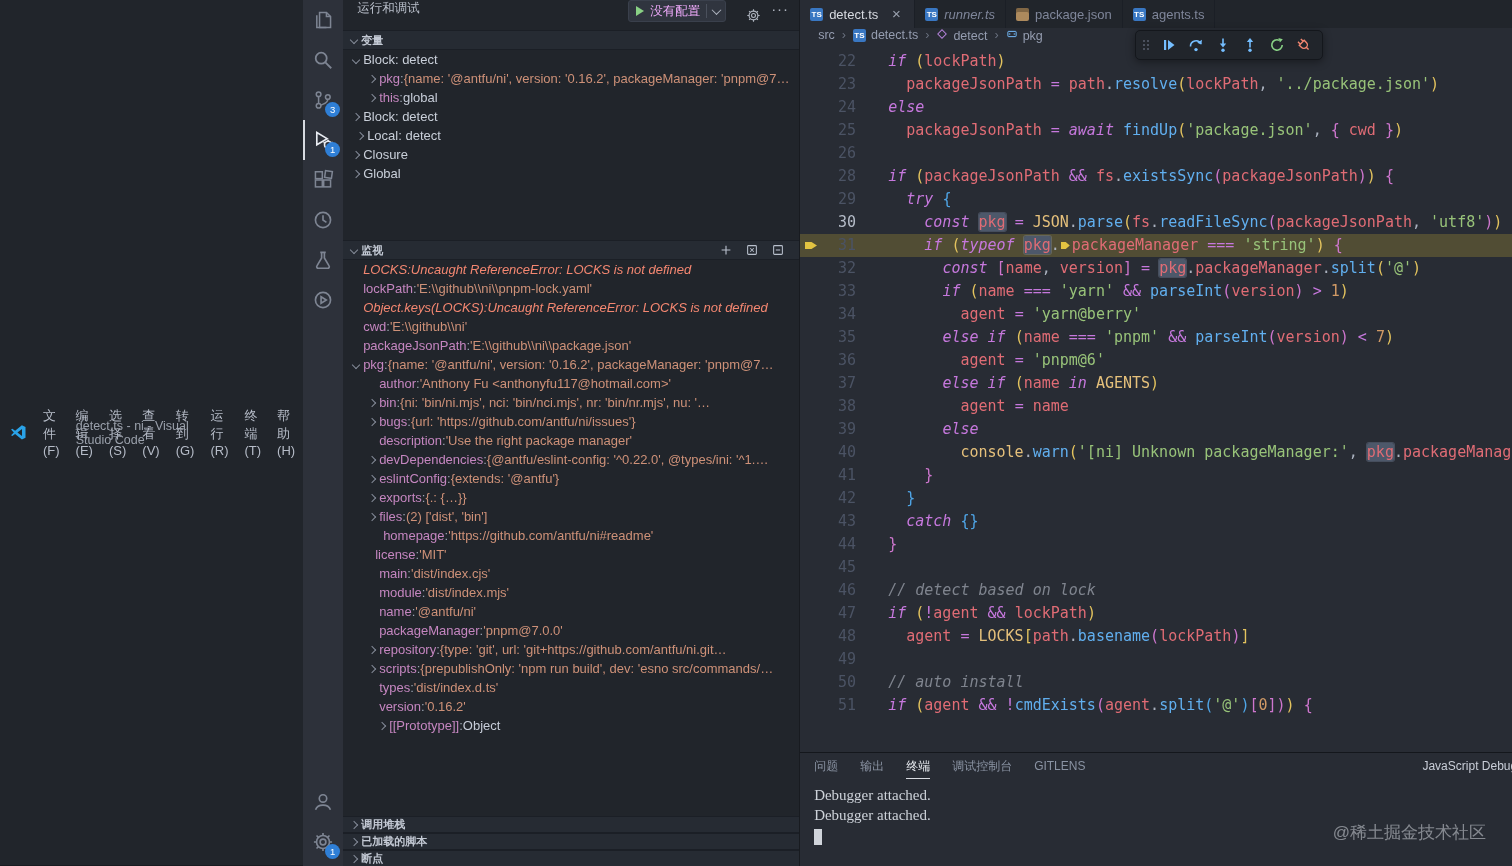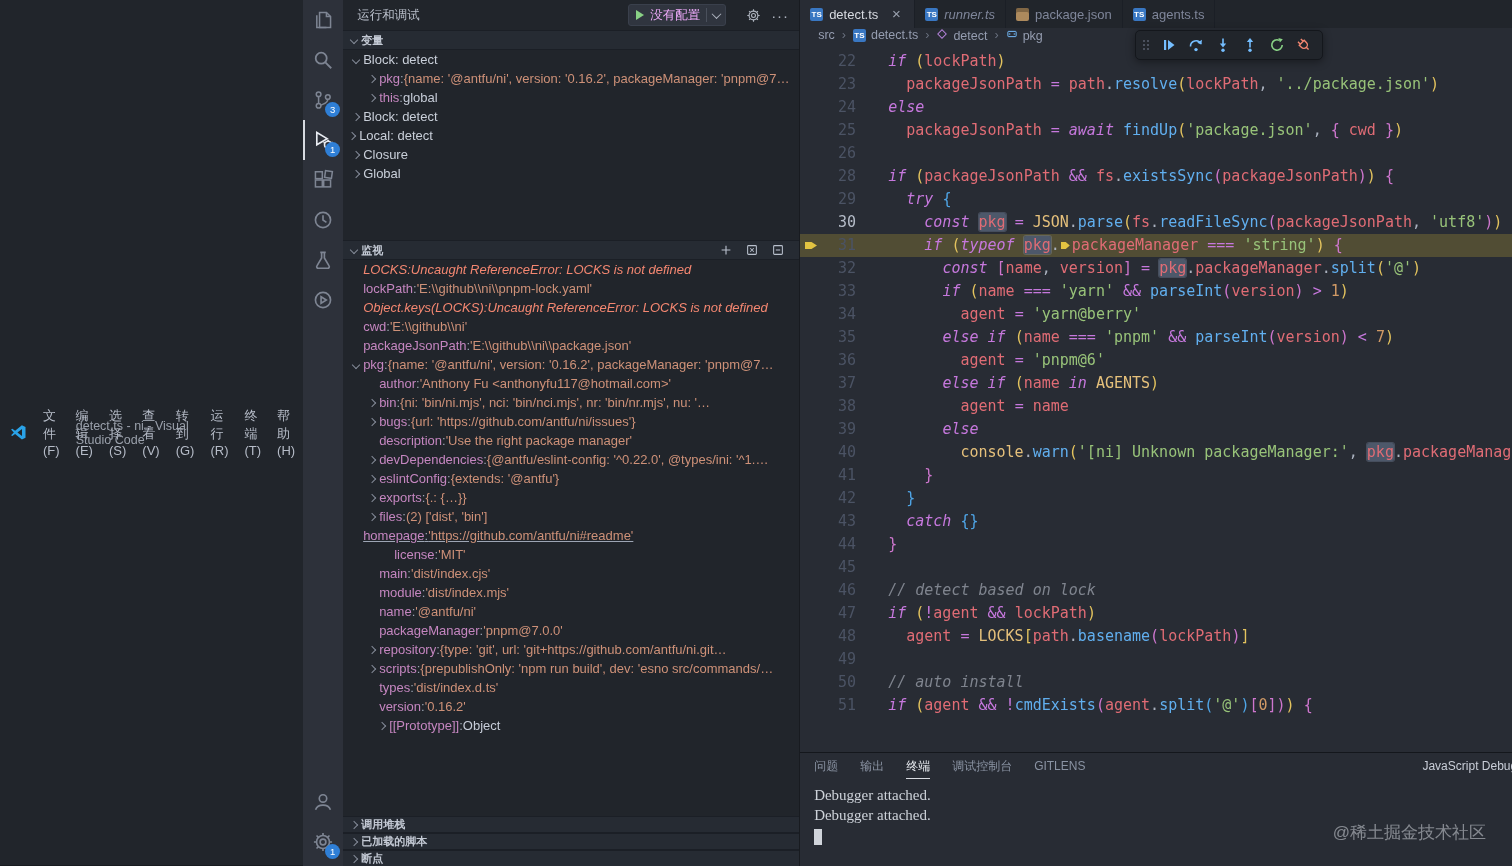--- a/index.html
+++ b/index.html
@@ -13,21 +13,21 @@
 .win-title{position:absolute;left:50%;transform:translateX(-50%);color:#9aa0ab;font-size:12.5px}
 
 .main{flex:1;display:flex;min-height:0}
 .activitybar{flex:0 0 40px;background:#2d313a;display:flex;flex-direction:column;align-items:center}
 .ab-item{width:40px;height:40px;display:flex;align-items:center;justify-content:center;position:relative;color:#7e8593}
 .ab-item.active{color:#e9ecf2;box-shadow:inset 2px 0 0 #d7dae0}
 .badge{position:absolute;right:3px;bottom:3px;background:#2f7fd6;border-radius:10px;min-width:15px;height:15px;font-size:9.5px;color:#fff;display:flex;align-items:center;justify-content:center;padding:0 4px;font-style:normal}
 .ab-bottom{margin-top:auto;display:flex;flex-direction:column;align-items:center;padding-bottom:4px}
 
 .sidebar{flex:0 0 457px;background:#21252b;display:flex;flex-direction:column;color:#9da5b4;border-right:1px solid #181b20;min-height:0;overflow:hidden}
-.sb-toolbar{flex:0 0 30px;display:flex;align-items:center;padding:0 10px 0 14px}
+.sb-toolbar{flex:0 0 30px;display:flex;padding:0 10px 0 14px}
 .sb-title{font-size:12.5px;color:#b8bec9;margin-right:auto;white-space:nowrap}
 .run-btn{display:flex;align-items:center;background:#30353f;border:1px solid #3a404c;border-radius:3px;height:22px;padding:0 5px 0 7px;margin-right:12px}
 .play-tri{width:0;height:0;border-left:8px solid #89d185;border-top:5px solid transparent;border-bottom:5px solid transparent;margin-right:6px}
 .run-btn .lbl{color:#f0abfc;font-size:12.5px;white-space:nowrap}
 .vsep{width:1px;height:14px;background:#4a505c;margin:0 6px}
 .dd-chev{width:7px;height:7px;border-right:1.4px solid #aeb4bf;border-bottom:1.4px solid #aeb4bf;transform:rotate(45deg) translate(-1px,-1px)}
 .sb-icbtn{margin-left:8px;color:#aeb4bf;display:flex;align-items:center}
 .sb-dots{font-size:15px;letter-spacing:1px;color:#aeb4bf;margin-left:10px}
 .section-h{flex:0 0 20px;display:flex;align-items:center;background:#262b33;border-top:1px solid #1b1f26;border-bottom:1px solid #1b1f26;font-size:11px;font-weight:700;color:#c3c9d4;padding:0 4px}
 .watch-icons{margin-left:auto;display:flex;gap:12px;margin-right:10px;color:#b8bfcc;font-weight:400}
@@ -229,21 +229,21 @@
           <div class="trow" style="padding-left: 22px;">
             <span class="chev"></span>
             <span class="tname">this</span>
             <span class="tsep">: </span>
             <span class="tval plain">global</span>
           </div>
           <div class="trow" style="padding-left: 6px;">
             <span class="chev"></span>
             <span class="tlabel">Block: detect</span>
           </div>
-          <div class="trow" style="padding-left: 2px;">
+          <div class="trow" style="padding-left: 10px;">
             <span class="chev"></span>
             <span class="tlabel">Local: detect</span>
           </div>
           <div class="trow" style="padding-left: 6px;">
             <span class="chev"></span>
             <span class="tlabel">Closure</span>
           </div>
           <div class="trow" style="padding-left: 6px;">
             <span class="chev"></span>
             <span class="tlabel">Global</span>
@@ -347,27 +347,27 @@
             <span class="tname">exports</span>
             <span class="tsep">: </span>
             <span class="tval">{.: {…}}</span>
           </div>
           <div class="trow" style="padding-left: 22px;">
             <span class="chev"></span>
             <span class="tname">files</span>
             <span class="tsep">: </span>
             <span class="tval">(2) ['dist', 'bin']</span>
           </div>
-          <div class="trow" style="padding-left: 6px; text-decoration: underline;">
+          <div class="trow" style="padding-left: 26px;">
             <span class="chev none"></span>
             <span class="tname">homepage</span>
             <span class="tsep">: </span>
             <span class="tval">'https://github.com/antfu/ni#readme'</span>
           </div>
-          <div class="trow" style="padding-left: 37px;">
+          <div class="trow" style="padding-left: 18px;">
             <span class="chev none"></span>
             <span class="tname">license</span>
             <span class="tsep">: </span>
             <span class="tval">'MIT'</span>
           </div>
           <div class="trow" style="padding-left: 22px;">
             <span class="chev none"></span>
             <span class="tname">main</span>
             <span class="tsep">: </span>
             <span class="tval">'dist/index.cjs'</span>

